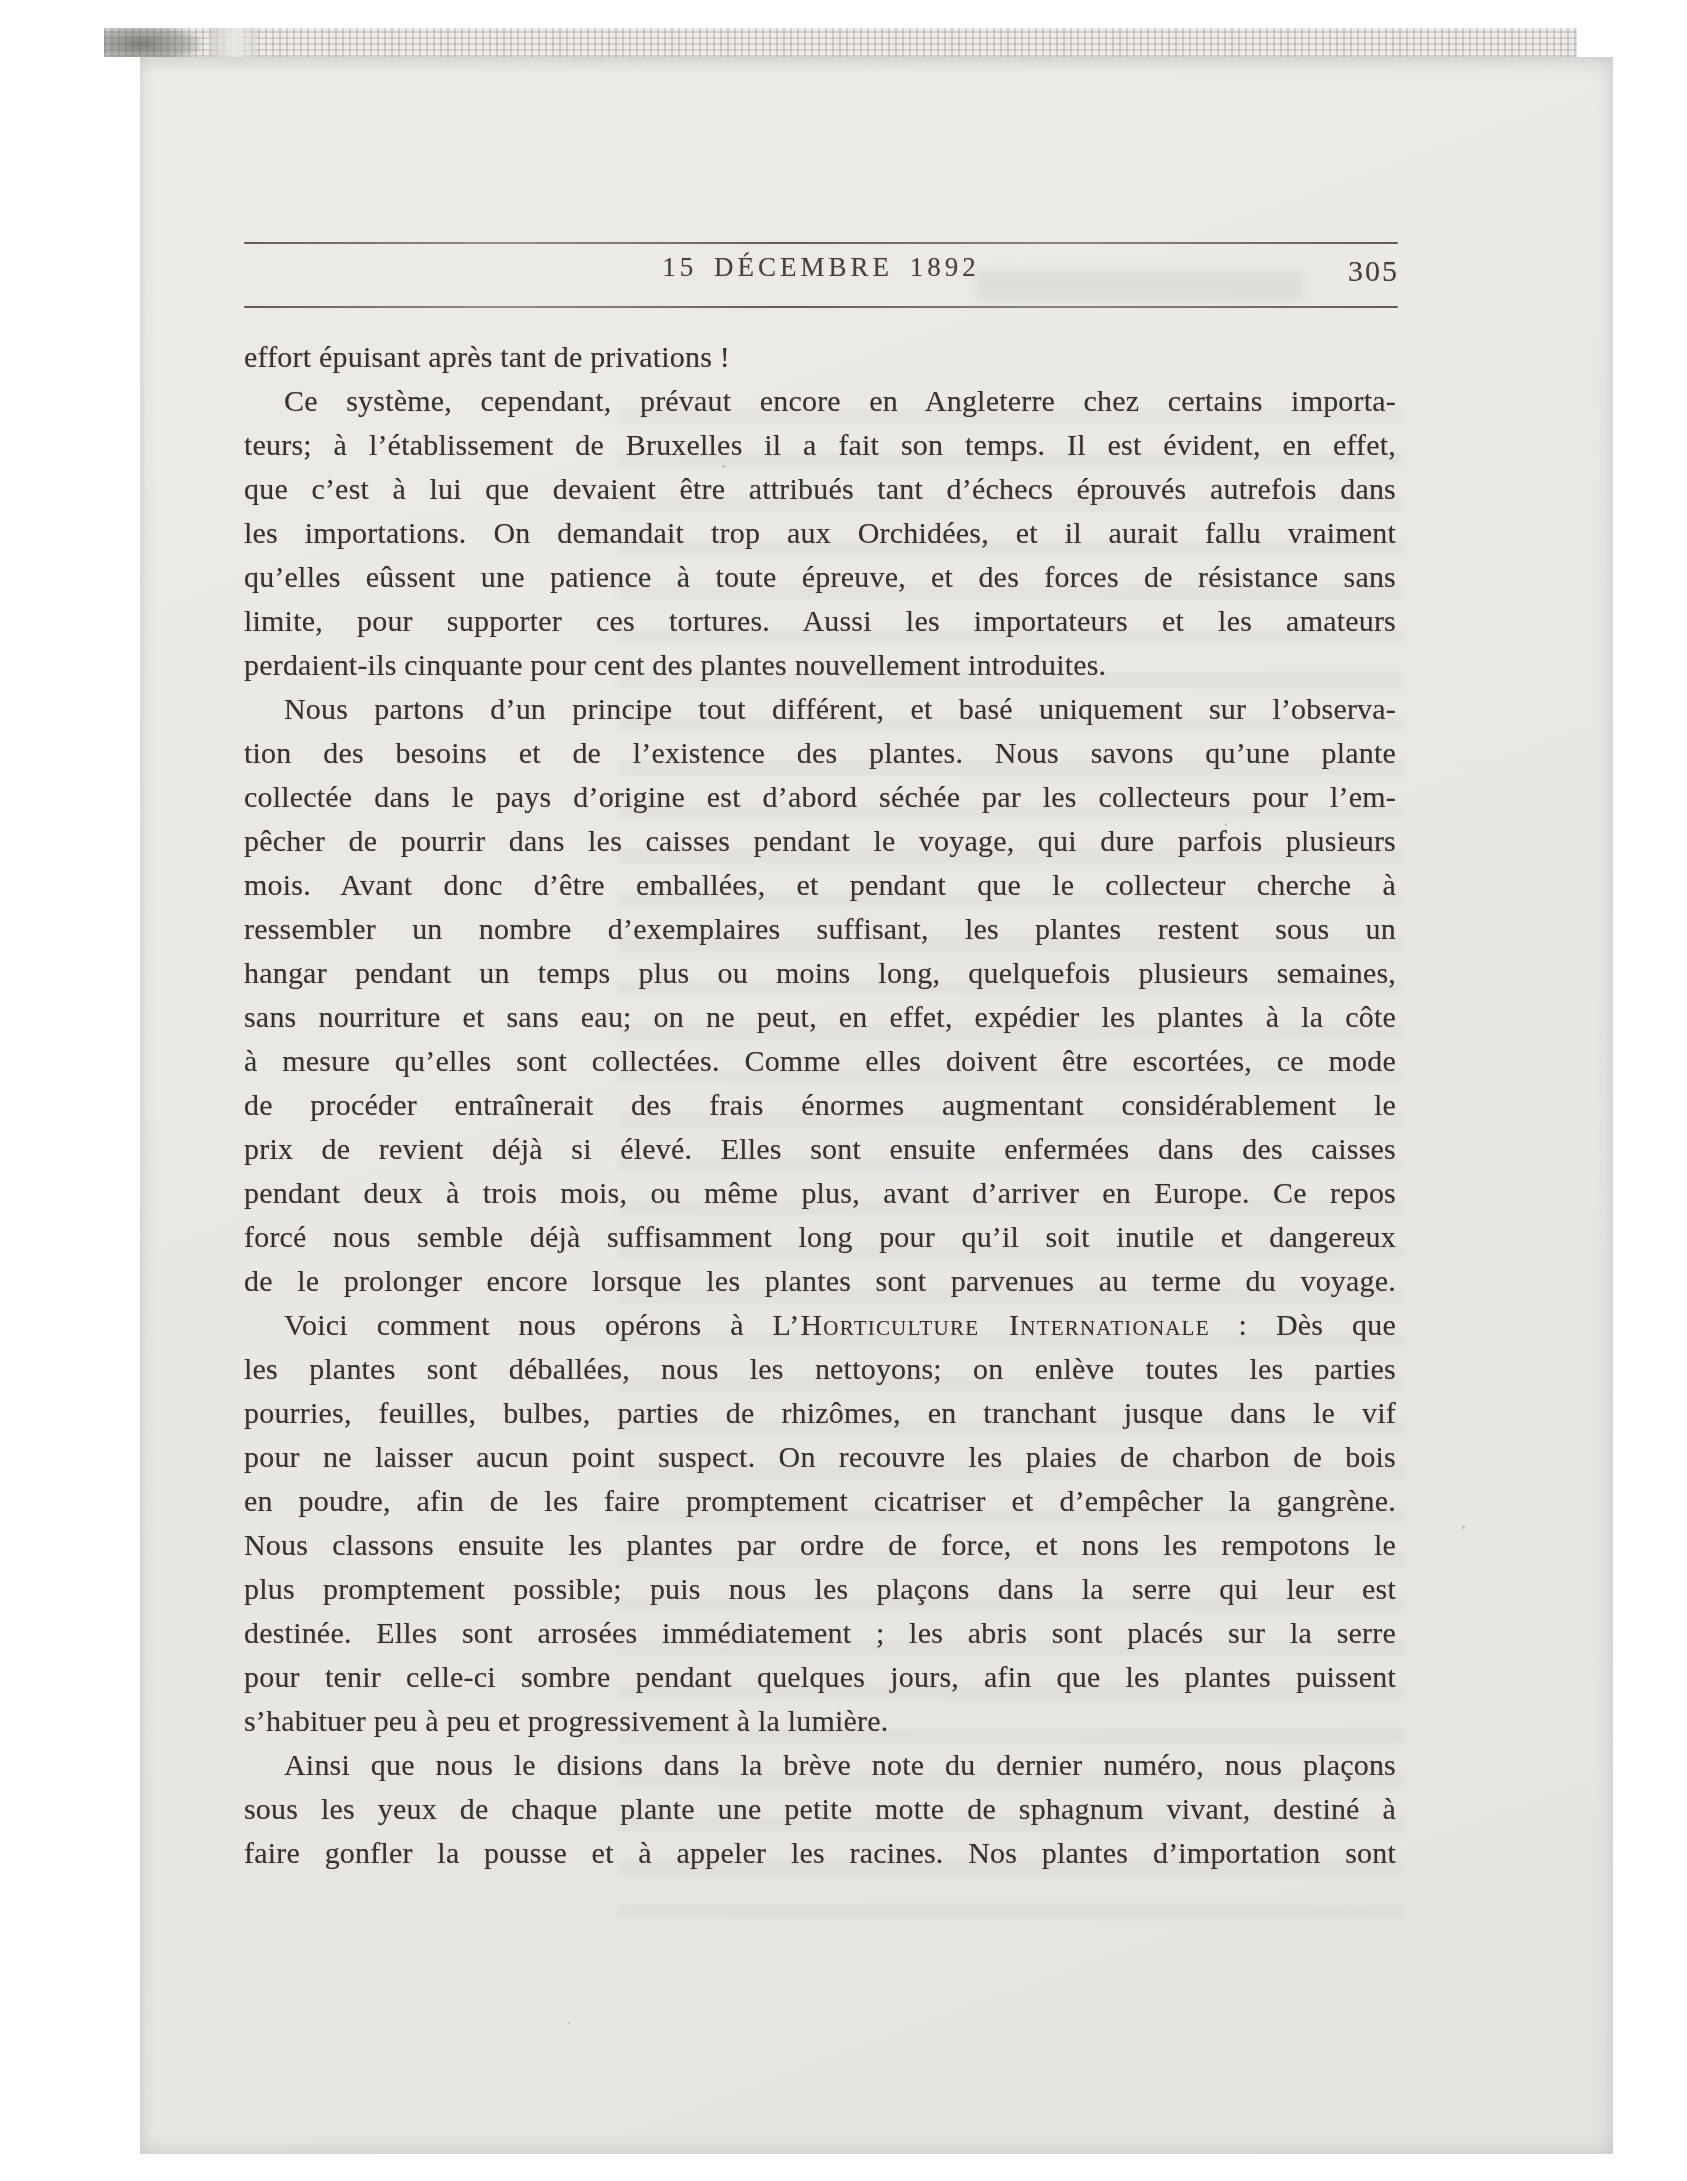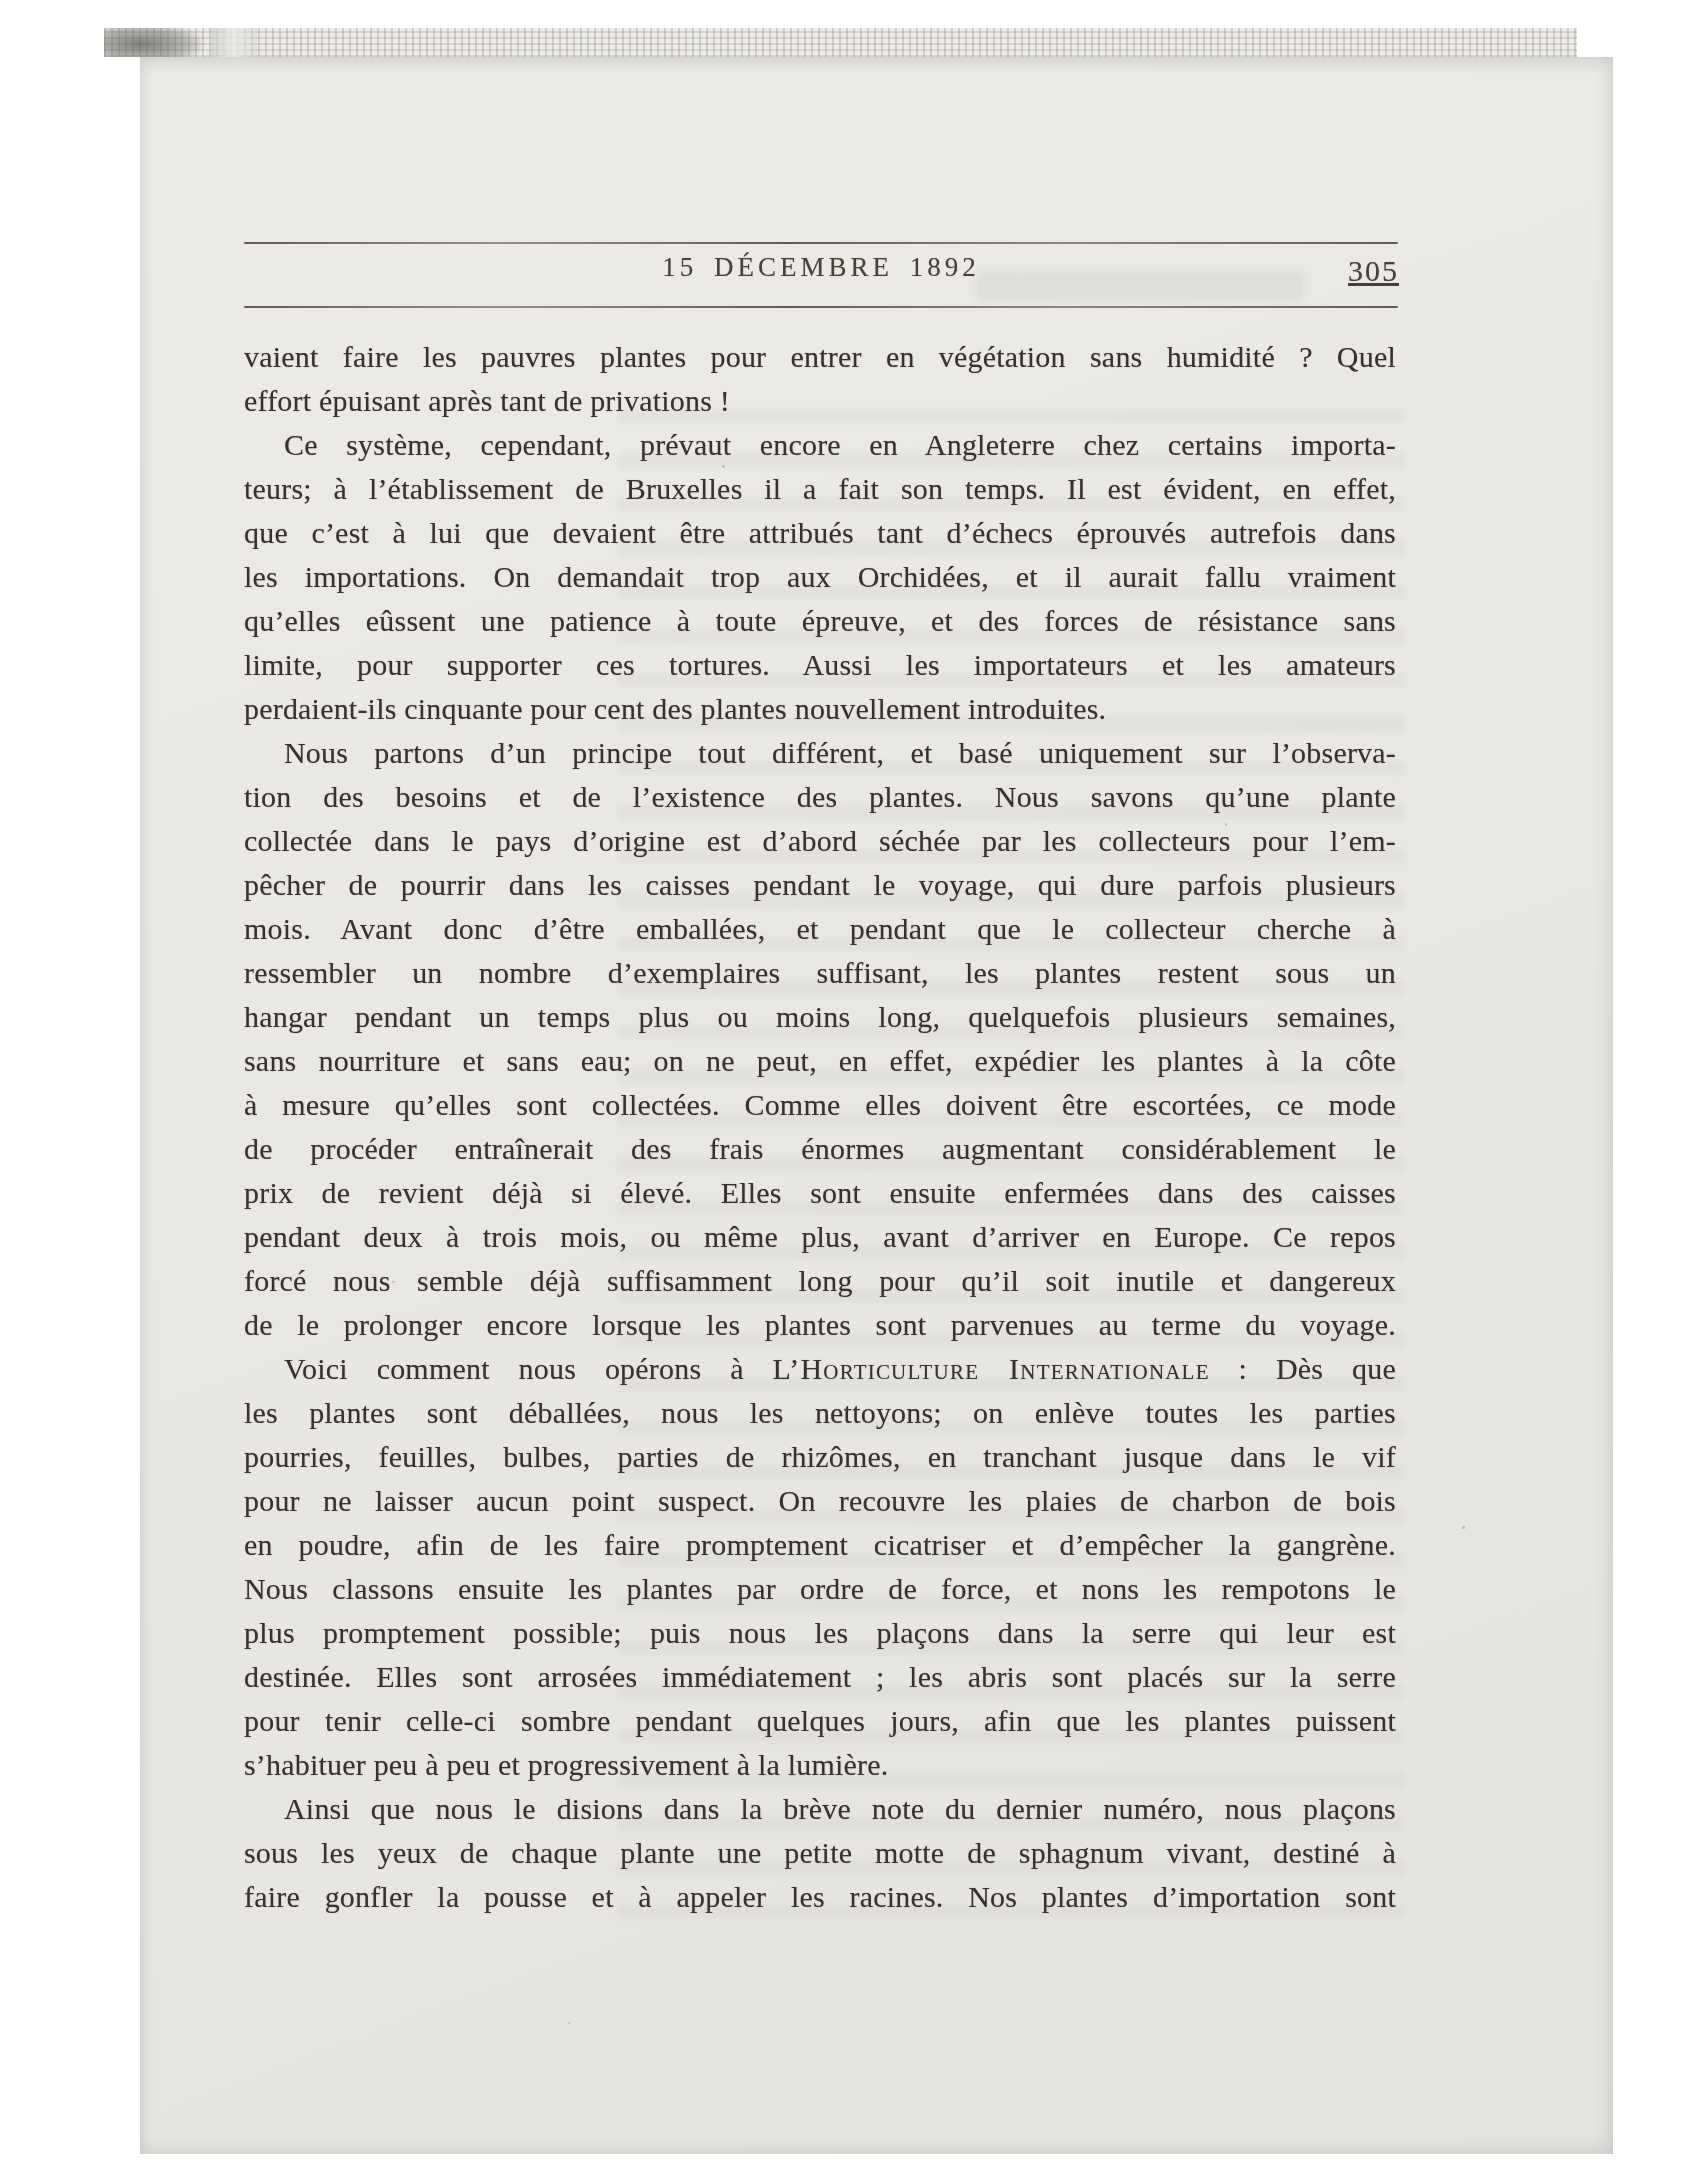--- a/index.html
+++ b/index.html
@@ -81,21 +81,20 @@
     text-shadow: 0 0 1px rgba(71,67,57,0.35);
   }
   .header-folio {
     position: absolute;
     left: 1159px; top: 197px; width: 100px;
     text-align: right;
     font-size: 30px;
     letter-spacing: 2px;
     color: #45413a;
     text-shadow: 0 0 1px rgba(69,65,58,0.35);
-    text-decoration: underline;
   }
 
   
   .bodycol {
     position: absolute;
     left: 104px; top: 278px;
     width: 1152px;
     font-size: 30px;
     line-height: 44px;
     color: #37332c;
@@ -158,21 +157,20 @@
 
     <div class="header-date">15 DÉCEMBRE 1892</div>
 
     <div class="header-folio">305</div>
 
     <div class="rule rule-bottom"></div>
 
     <div class="ghost2"></div>
 
     <div class="bodycol" id="page-body">
-        <div class="line j">vaient faire les pauvres plantes pour entrer en végétation sans humidité ? Quel</div>
         <div class="line">effort épuisant après tant de privations !</div>
         <div class="line j ind">Ce système, cependant, prévaut encore en Angleterre chez certains importa-</div>
         <div class="line j">teurs; à l’établissement de Bruxelles il a fait son temps. Il est évident, en effet,</div>
         <div class="line j">que c’est à lui que devaient être attribués tant d’échecs éprouvés autrefois dans</div>
         <div class="line j">les importations. On demandait trop aux Orchidées, et il aurait fallu vraiment</div>
         <div class="line j">qu’elles eûssent une patience à toute épreuve, et des forces de résistance sans</div>
         <div class="line j">limite, pour supporter ces tortures. Aussi les importateurs et les amateurs</div>
         <div class="line">perdaient-ils cinquante pour cent des plantes nouvellement introduites.</div>
         <div class="line j ind">Nous partons d’un principe tout différent, et basé uniquement sur l’observa-</div>
         <div class="line j">tion des besoins et de l’existence des plantes. Nous savons qu’une plante</div>

